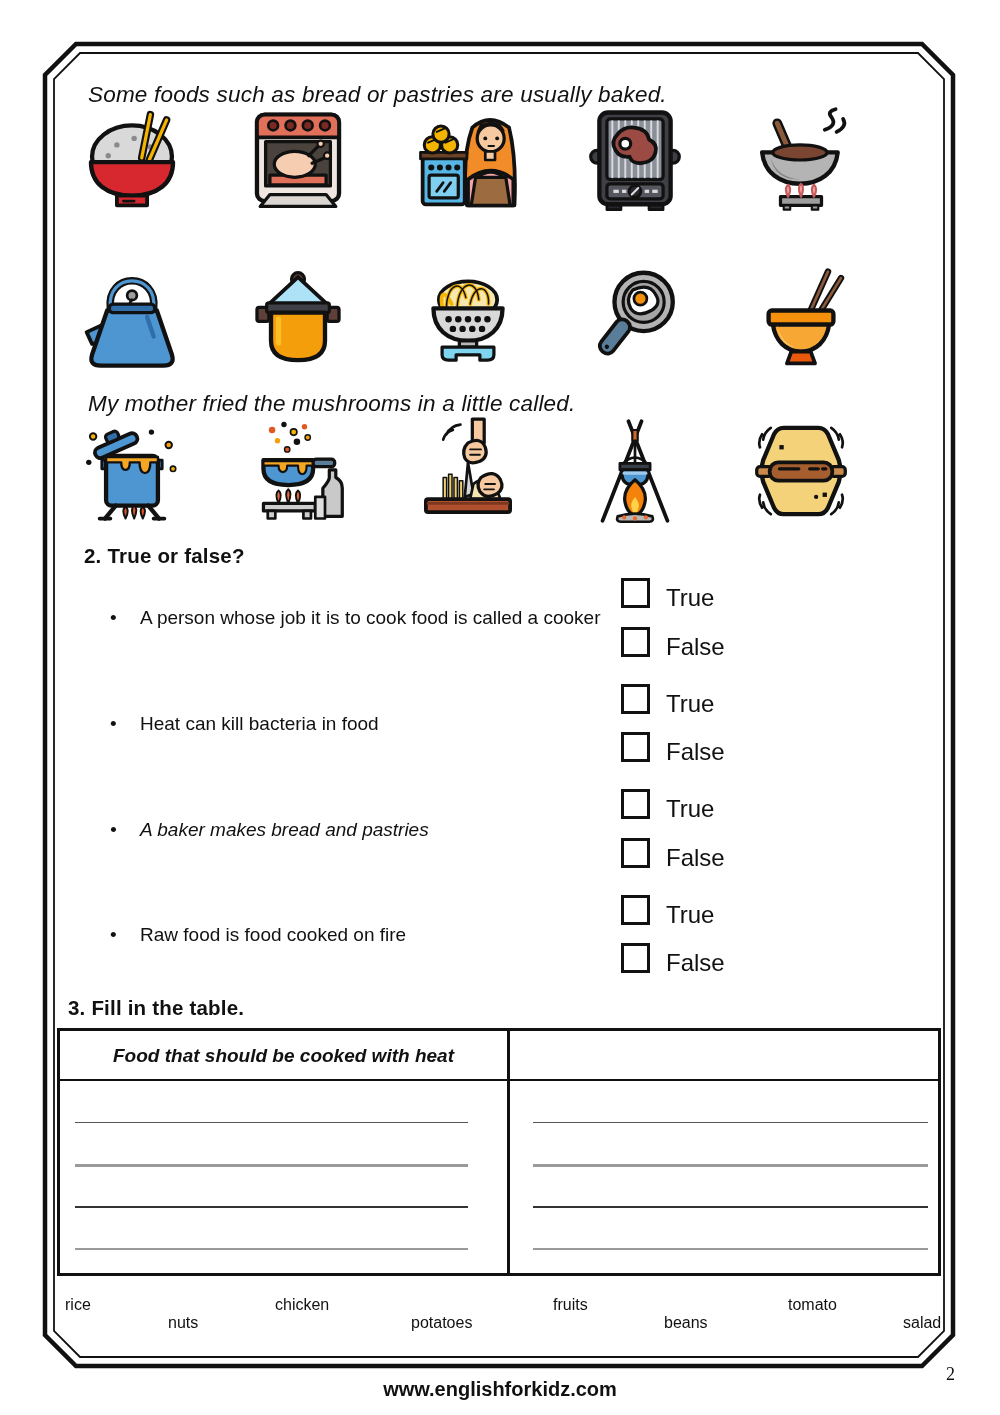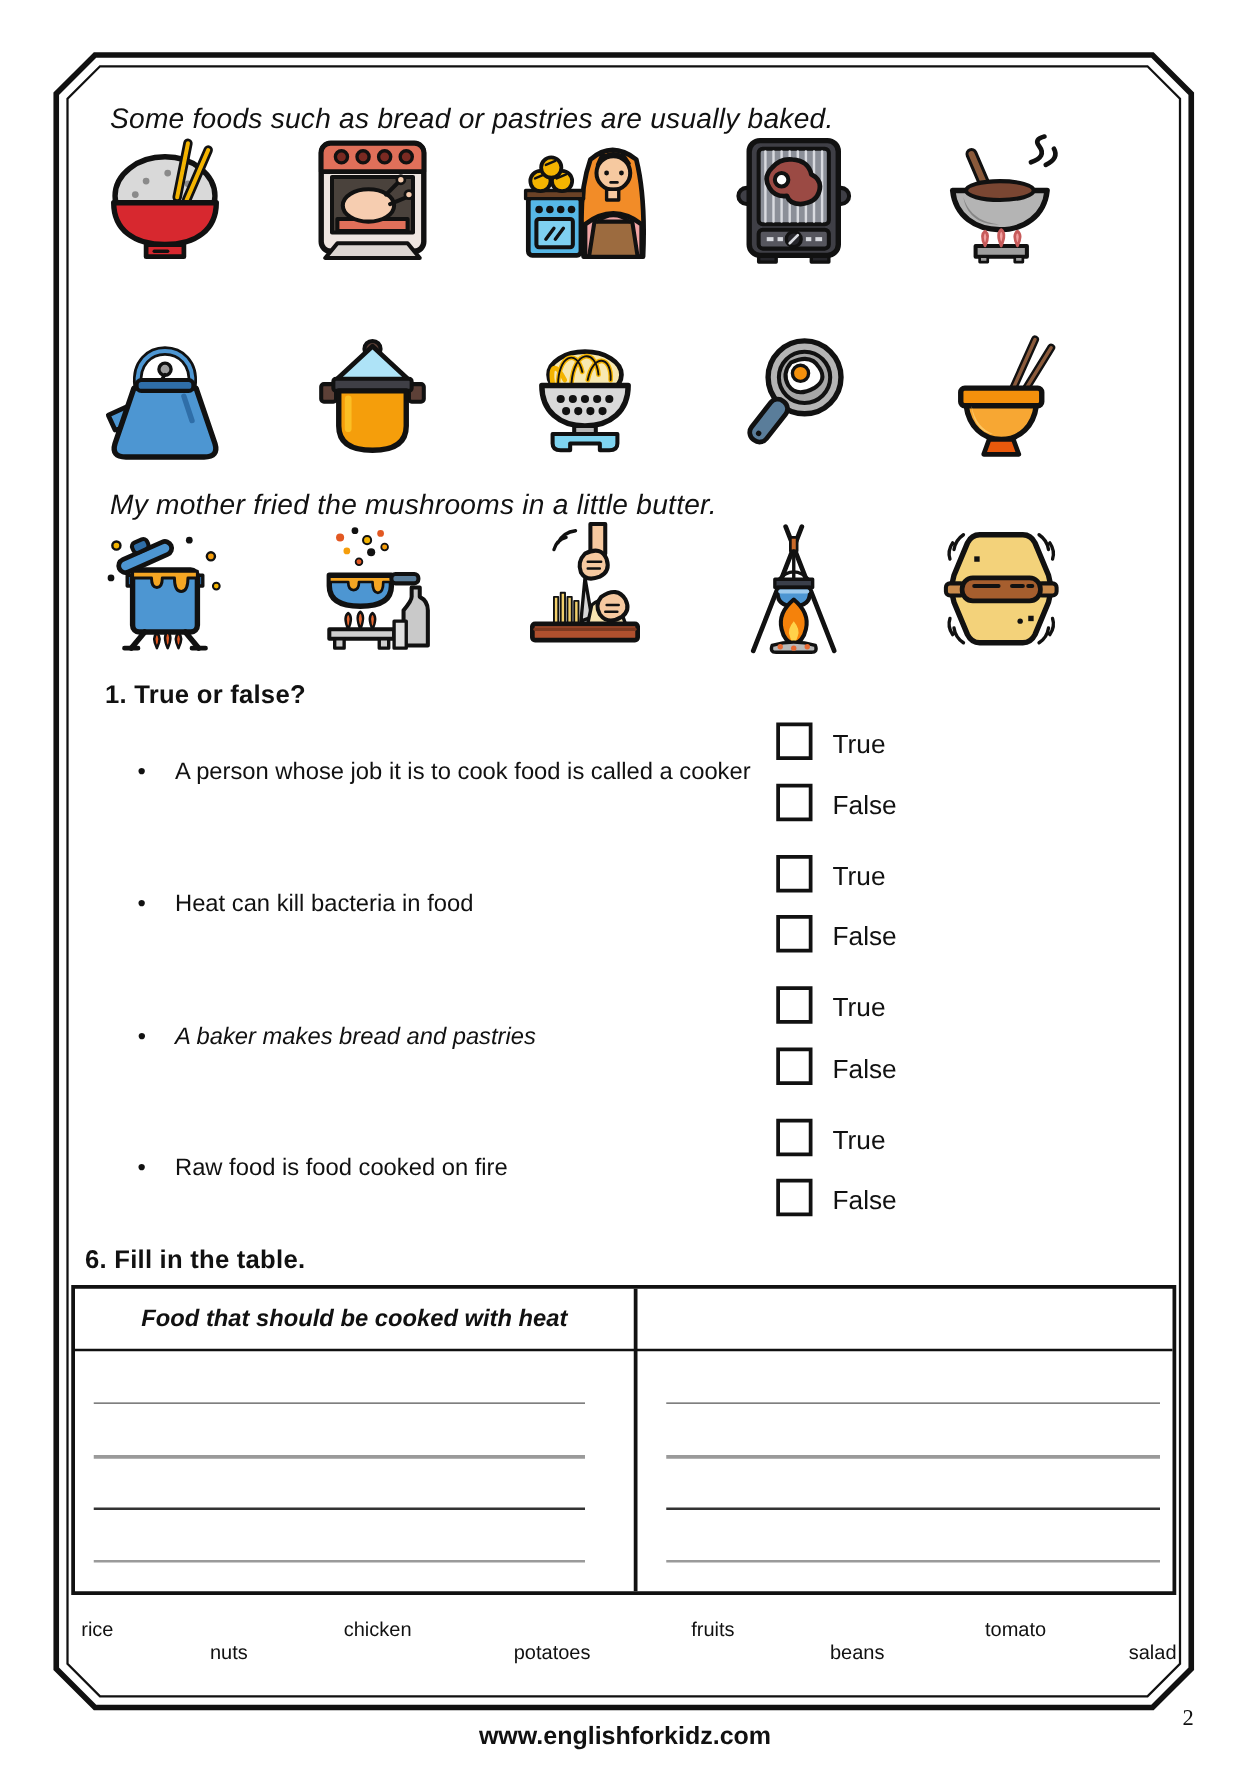--- a/index.html
+++ b/index.html
@@ -10,21 +10,21 @@
   }
   .abs { position:absolute; }
   .frame-svg { left:0; top:0; width:1000px; height:1415px; pointer-events:none; }
   .sentence { font-style:italic; font-size:22.5px; letter-spacing:0.2px; white-space:nowrap; }
   .icon { width:110px; height:108px; }
   .icon svg { width:100%; height:100%; display:block; }
   .heading { font-weight:bold; font-size:20.5px; letter-spacing:0.2px; }
   .stmt { font-size:19px; white-space:nowrap; }
   .bullet-stmt::before { content:"•"; position:absolute; left:-30px; top:0; font-size:19px; }
   .checkbox { width:29px; height:30px; border:3.5px solid #111; background:#fff; }
-  .cb-label { font-size:21px; }
+  .cb-label { font-size:24px; }
   .ftable { left:57px; top:1028px; width:884px; height:248px; border:3px solid #111; background:#fff; }
   .ftable .divider { position:absolute; left:447px; top:0; width:2.5px; height:100%; background:#111; }
   .ftable .header-row { position:absolute; left:0; top:0; width:100%; height:50px; border-bottom:2.5px solid #111; }
   .col-head { position:absolute; top:0; height:50px; display:flex; align-items:center; justify-content:center;
               font-weight:bold; font-style:italic; font-size:19px; }
   .wline { position:absolute; height:0; border-top-style:solid; }
   .word { font-size:16px; white-space:nowrap; }
   .footer-url { left:0; top:1378px; width:1000px; text-align:center; font-weight:bold; font-size:20px; }
   .page-num { left:946px; top:1364px; font-family:"Liberation Serif", serif; font-size:18px; }
 </style>
@@ -229,21 +229,21 @@
       <line x1="58" y1="46" x2="75" y2="8" stroke="#8a5a3b" stroke-width="2.5"></line>
       <line x1="66" y1="48" x2="87" y2="14" stroke="#111" stroke-width="6"></line>
       <line x1="66" y1="48" x2="87" y2="14" stroke="#8a5a3b" stroke-width="2.5"></line>
       <rect x="20" y="44" width="60" height="13" rx="3" fill="#f4900c" stroke="#111" stroke-width="4"></rect>
       <path d="M24,57 h52 c-2,15 -12,25 -26,25 c-14,0 -24,-10 -26,-25 z" fill="#f7a733" stroke="#111" stroke-width="4"></path>
       <path d="M28,57 c2,11 8,18 16,21 c-10,-1 -15,-10 -16,-21 z" fill="#fbc766"></path>
       <path d="M41,82 h18 l4,11 h-26 z" fill="#e8590c" stroke="#111" stroke-width="3.5"></path>
     </svg>
   </div>
 
-  <div class="abs sentence" style="left:88px; top:391px;">My mother fried the mushrooms in a little butter.</div>
+  <div class="abs sentence" style="left:88px; top:391px;">My mother fried the mushrooms in a little called.</div>
 
   <div class="abs icon" style="left:77px; top:417px;">
     <svg viewBox="0 0 100 100" stroke-linejoin="round" stroke-linecap="round">
       <g transform="rotate(-24 34 26)">
         <rect x="14" y="22" width="42" height="10" rx="5" fill="#4d96d2" stroke="#111" stroke-width="3.5"></rect>
         <rect x="29" y="14" width="12" height="8" rx="3" fill="#2f6ea8" stroke="#111" stroke-width="3"></rect>
       </g>
       <circle cx="14" cy="18" r="3" fill="#f4b400" stroke="#111" stroke-width="1.8"></circle>
       <circle cx="68" cy="14" r="2.5" fill="#111"></circle>
       <circle cx="84" cy="26" r="3" fill="#f59e0b" stroke="#111" stroke-width="1.8"></circle>
@@ -339,21 +339,21 @@
       <rect x="30" y="26" width="4" height="4" fill="#111"></rect>
       <circle cx="64" cy="74" r="2" fill="#111"></circle>
         <rect x="70" y="70" width="4" height="4" fill="#111"></rect>
       <rect x="9" y="46" width="14" height="9" rx="3" fill="#c98a4b" stroke="#111" stroke-width="3"></rect>
       <rect x="77" y="46" width="14" height="9" rx="3" fill="#c98a4b" stroke="#111" stroke-width="3"></rect>
       <rect x="21" y="42" width="58" height="17" rx="8" fill="#a65e2e" stroke="#111" stroke-width="3.5"></rect>
       <path d="M30,48 h18 M58,48 h8 M70,48 h3" stroke="#111" stroke-width="3"></path>
     </svg>
   </div>
 
-  <div class="abs heading" style="left:84px; top:544px;">1. True or false?</div>
+  <div class="abs heading" style="left:84px; top:544px;">2. True or false?</div>
 
   <div class="abs stmt bullet-stmt" style="left:140px; top:607px;">A person whose job it is to cook food is called a cooker</div>
   <div class="abs checkbox" style="left:621px; top:578px;"></div>
   <div class="abs cb-label" style="left:666px; top:584px;">True</div>
   <div class="abs checkbox" style="left:621px; top:627px;"></div>
   <div class="abs cb-label" style="left:666px; top:633px;">False</div>
 
   <div class="abs stmt bullet-stmt" style="left:140px; top:713px;">Heat can kill bacteria in food</div>
   <div class="abs checkbox" style="left:621px; top:684px;"></div>
   <div class="abs cb-label" style="left:666px; top:690px;">True</div>
@@ -365,21 +365,21 @@
   <div class="abs cb-label" style="left:666px; top:795px;">True</div>
   <div class="abs checkbox" style="left:621px; top:838px;"></div>
   <div class="abs cb-label" style="left:666px; top:844px;">False</div>
 
   <div class="abs stmt bullet-stmt" style="left:140px; top:924px;">Raw food is food cooked on fire</div>
   <div class="abs checkbox" style="left:621px; top:895px;"></div>
   <div class="abs cb-label" style="left:666px; top:901px;">True</div>
   <div class="abs checkbox" style="left:621px; top:943px;"></div>
   <div class="abs cb-label" style="left:666px; top:949px;">False</div>
 
-  <div class="abs heading" style="left:68px; top:996px;">6. Fill in the table.</div>
+  <div class="abs heading" style="left:68px; top:996px;">3. Fill in the table.</div>
 
   <div class="abs ftable">
     <div class="header-row"></div>
     <div class="divider"></div>
     <div class="col-head" style="left:0; width:447px;">Food that should be cooked with heat</div>
 
     <div class="wline" style="left:15px; top:91px;  width:393px; border-top-width:1.8px; border-top-color:#555;"></div>
     <div class="wline" style="left:15px; top:133px; width:393px; border-top-width:3px;   border-top-color:#9a9a9a;"></div>
     <div class="wline" style="left:15px; top:175px; width:393px; border-top-width:2.2px; border-top-color:#333;"></div>
     <div class="wline" style="left:15px; top:217px; width:393px; border-top-width:2.5px; border-top-color:#9a9a9a;"></div>

